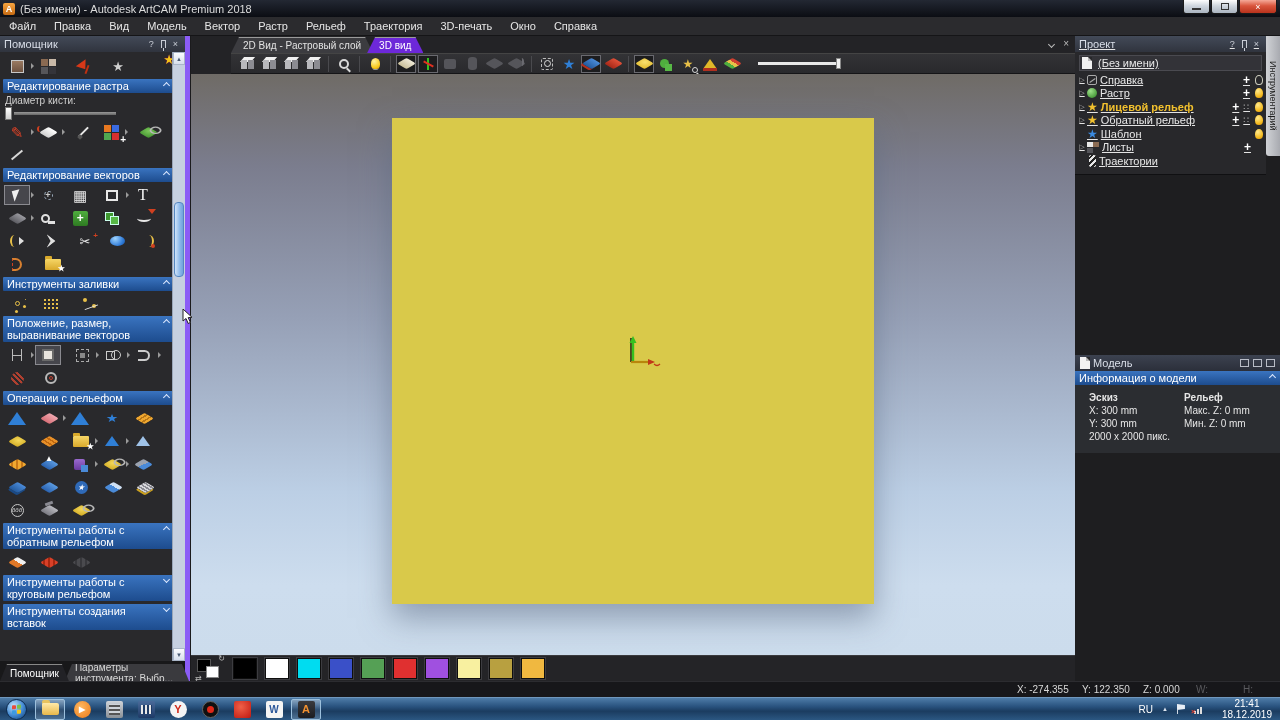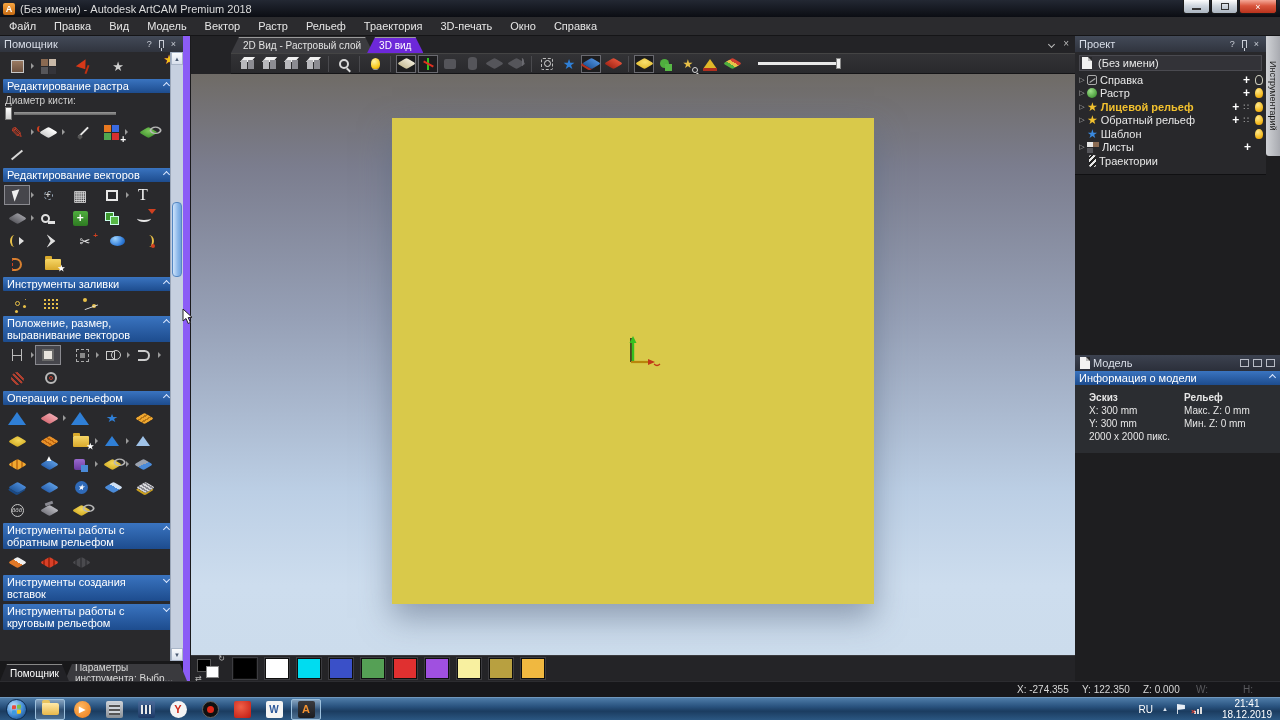--- a/index.html
+++ b/index.html
@@ -21,21 +21,21 @@
   .wbtn.close{background:linear-gradient(#f5a998,#d9553d 45%,#b8321c);color:#fff;width:38px;}
   .wbtn .minline{width:9px;height:2px;background:#333;margin-top:4px;}
   .wbtn .restbox{width:8px;height:7px;border:1px solid #333;}
 
   
   .menubar{position:absolute;top:17px;left:0;right:0;height:19px;background:#2b2b2e;
     display:flex;align-items:center;font-size:11px;color:#e6e6e6;border-bottom:1px solid #151517;}
   .menubar span{padding:2px 9px;cursor:default;}
 
   
-  .leftpanel{position:absolute;top:36px;left:0;width:190px;bottom:39px;background:#29292c;border-right:7px solid #8b5cf6;}
+  .leftpanel{position:absolute;top:36px;left:0;width:190px;bottom:39px;background:#29292c;border-right:5px solid #8b5cf6;}
   .phead{height:16px;background:linear-gradient(#434a58,#30343e);display:flex;align-items:center;
     font-size:11px;color:#d9dee8;padding:0 4px;}
   .phead .sp{flex:1;}
   .hbtn{font-size:9px;color:#c9cdd6;padding:0 3px;}
   .pinicon{width:5px;height:8px;border:1px solid #c9cdd6;border-bottom:none;position:relative;margin:0 4px;}
   .pinicon::after{content:"";position:absolute;left:1px;bottom:-3px;width:1px;height:3px;background:#c9cdd6;}
   .pbody{position:absolute;top:16px;left:0;width:177px;bottom:20px;overflow:hidden;padding:1px 3px;}
   .pscroll{position:absolute;top:16px;right:0;width:13px;bottom:20px;background:#c6d0e0;border-left:1px solid #9aa6b8;}
   .sarrow{position:absolute;left:0;right:0;height:13px;background:linear-gradient(#fbfcfe,#d7dfec);
     display:flex;align-items:center;justify-content:center;font-size:6px;color:#4a5a72;border:1px solid #aab6c8;}
@@ -108,21 +108,21 @@
     display:flex;align-items:center;border-top:1px solid #3a3a3e;padding-left:6px;}
   .colorpair{position:relative;width:26px;height:22px;margin-right:10px;flex:none;}
   .colorpair .pri{position:absolute;left:0;top:1px;width:14px;height:13px;background:#000;border:1px solid #555;}
   .colorpair .sec2{position:absolute;left:9px;top:8px;width:13px;height:12px;background:#fff;border:1px solid #888;}
   .colorpair .swp{position:absolute;left:-2px;bottom:-3px;font-size:8px;color:#bbb;}
   .colorpair .rst{position:absolute;right:-2px;top:-4px;font-size:8px;color:#bbb;}
   .swatch{width:24px;height:21px;border:1px solid #0e0e0e;outline:1px solid #3c3c40;margin-right:8px;flex:none;}
 
   
   .rightcol{position:absolute;left:1075px;top:36px;width:205px;bottom:39px;background:#1e1e20;}
-  .projpanel{position:absolute;left:0;top:0;width:191px;}
+  .projpanel{position:absolute;left:0;top:0;width:191px;text-decoration:underline;}
   .treebody{background:#28282b;padding:2px 0 6px 2px;border-bottom:1px solid #101012;}
   .rrow{display:flex;align-items:center;height:13.5px;font-size:11px;color:#e8e8e8;}
   .rrow .lbl{margin-left:3px;}
   .rrow .spring{flex:1;}
   .exp{width:10px;font-size:7px;color:#b8b8b8;text-align:center;flex:none;}
   .docicon{width:10px;height:12px;background:#f2f2f2;position:relative;margin-right:3px;flex:none;}
   .docicon::after{content:"";position:absolute;right:0;top:0;border:2px solid #28282b;border-left-color:#bbb;border-bottom-color:#bbb;}
   .bulb{width:8px;height:10px;border-radius:50% 50% 45% 45%;flex:none;margin:0 3px;
     background:radial-gradient(circle at 35% 30%,#ffe98c,#f4b81c 65%,#c8880e);}
   .bulb.off{background:transparent;border:1px solid #cfcfc0;}
@@ -524,25 +524,25 @@
           </span>
         <span class="ti" style="margin-left:6px;">
             <i class="rh" style="background:repeating-linear-gradient(45deg,#d84028 0 3px,#a82810 3px 5px);"></i>
           </span>
         <span class="ti" style="margin-left:6px;">
             <i class="rh" style="background:repeating-linear-gradient(45deg,#4a4a4e 0 3px,#38383c 3px 5px);"></i>
           </span>
       </div>
 
       <div class="sec">
+        <span style="max-width:150px;">Инструменты работы с круговым рельефом</span>
+          <i class="chv down"></i>
+      </div>
+      <div class="sec">
         <span>Инструменты создания вставок</span>
-          <i class="chv down"></i>
-      </div>
-      <div class="sec">
-        <span style="max-width:150px;">Инструменты работы с круговым рельефом</span>
           <i class="chv down"></i>
       </div>
     </div>
 
     <div class="pscroll">
       <div class="sarrow up">▲</div>
       <div class="sthumb"></div>
       <div class="sarrow down">▼</div>
     </div>
 

